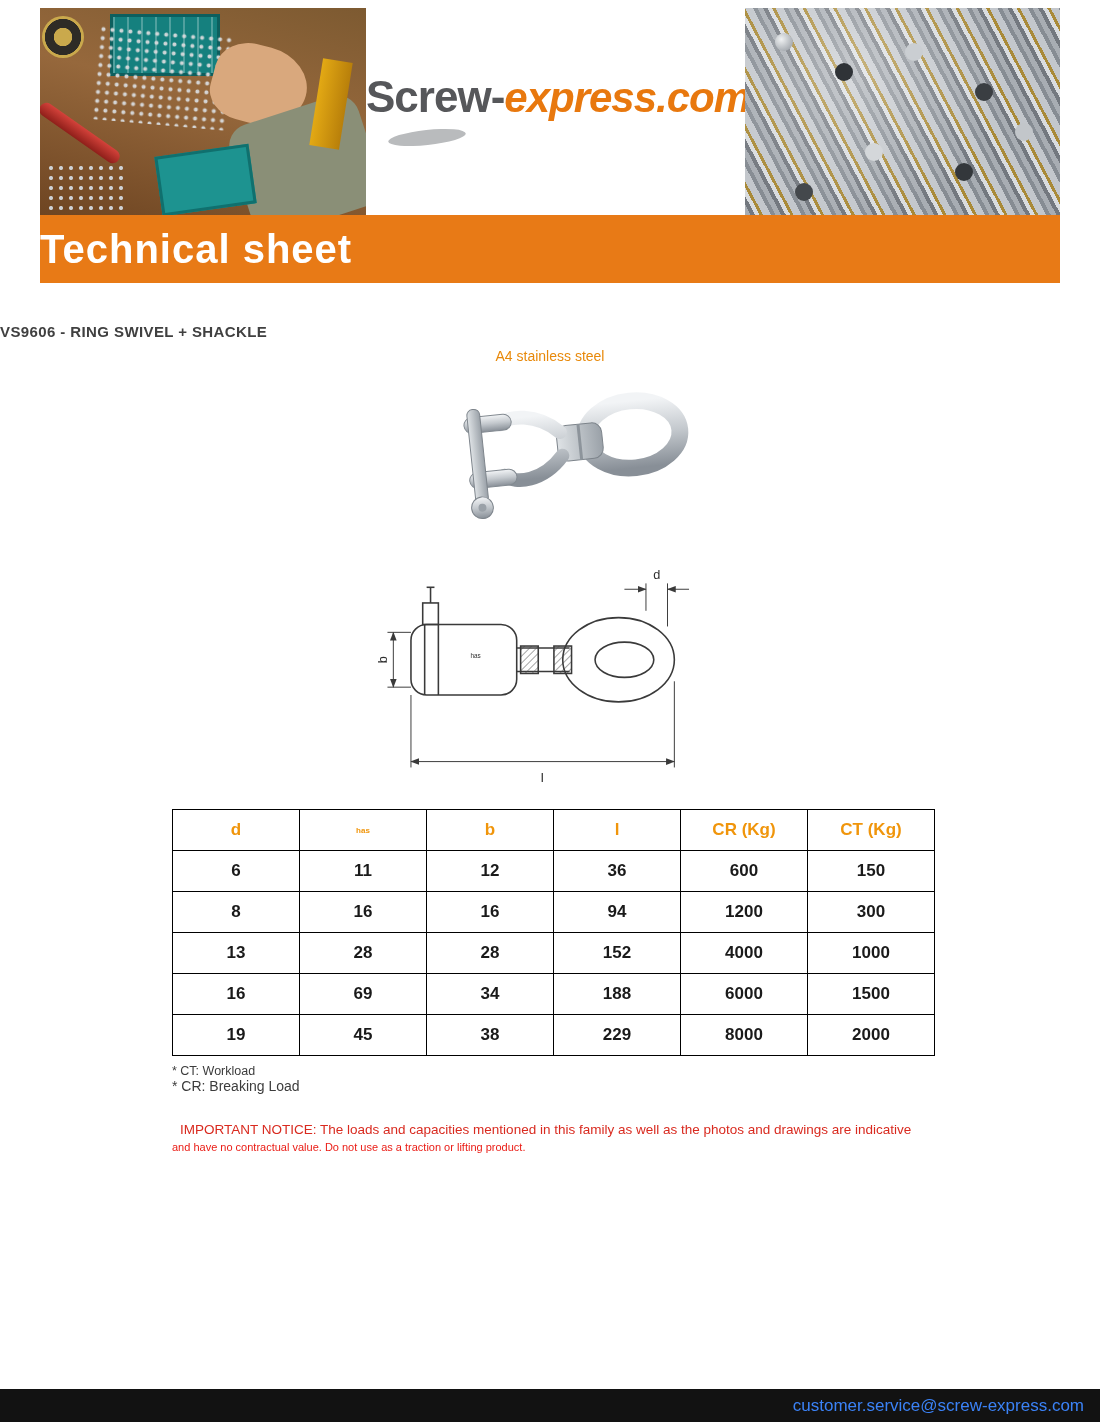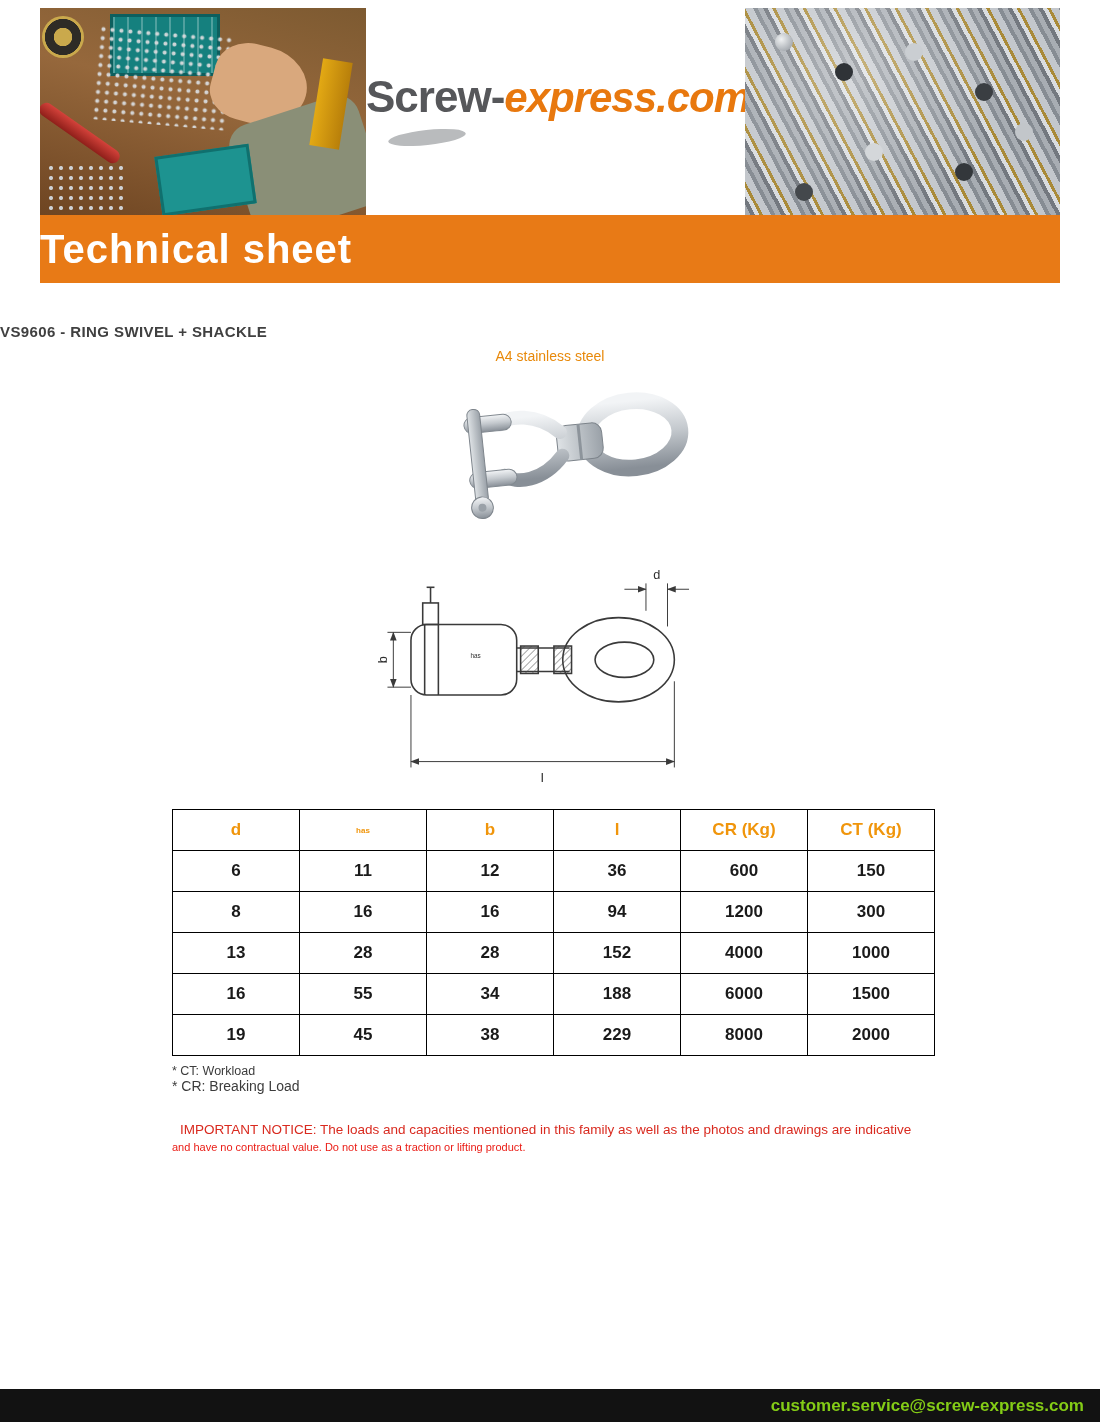--- a/index.html
+++ b/index.html
@@ -63,21 +63,21 @@
   .footnotes { margin:8px 0 0 172px; color:#3c3c3c; }
   .fn1 { font-size:12.5px; }
   .fn2 { font-size:14px; margin-top:0; }
   .notice { margin:28px 0 0 172px; }
   .notice-line1 { color:#d92a1f; font-size:13.5px; margin-left:8px; }
   .notice-line2 { color:#ea1c15; font-size:11px; margin-top:4px; }
 
   
   .footer { position:absolute; left:0; bottom:0; width:100%; height:33px; background:#121212;
     display:flex; align-items:center; justify-content:flex-end; padding-right:16px; }
-  .footer-email { color:#84cc16; font-size:17px; font-weight:bold; }
+  .footer-email { color:#3b82f6; font-size:17px; font-weight:normal; }
 
   svg text { font-family:"Liberation Sans", sans-serif; }
 </style>
 </head>
 <body>
 
 <div class="page">
 
   <div class="header">
     <div class="photo photo-left">
@@ -216,21 +216,21 @@
         <tr>
           <td>13</td>
           <td>28</td>
           <td>28</td>
           <td>152</td>
           <td>4000</td>
           <td>1000</td>
         </tr>
         <tr>
           <td>16</td>
-          <td>55</td>
+          <td>69</td>
           <td>34</td>
           <td>188</td>
           <td>6000</td>
           <td>1500</td>
         </tr>
         <tr>
           <td>19</td>
           <td>45</td>
           <td>38</td>
           <td>229</td>

